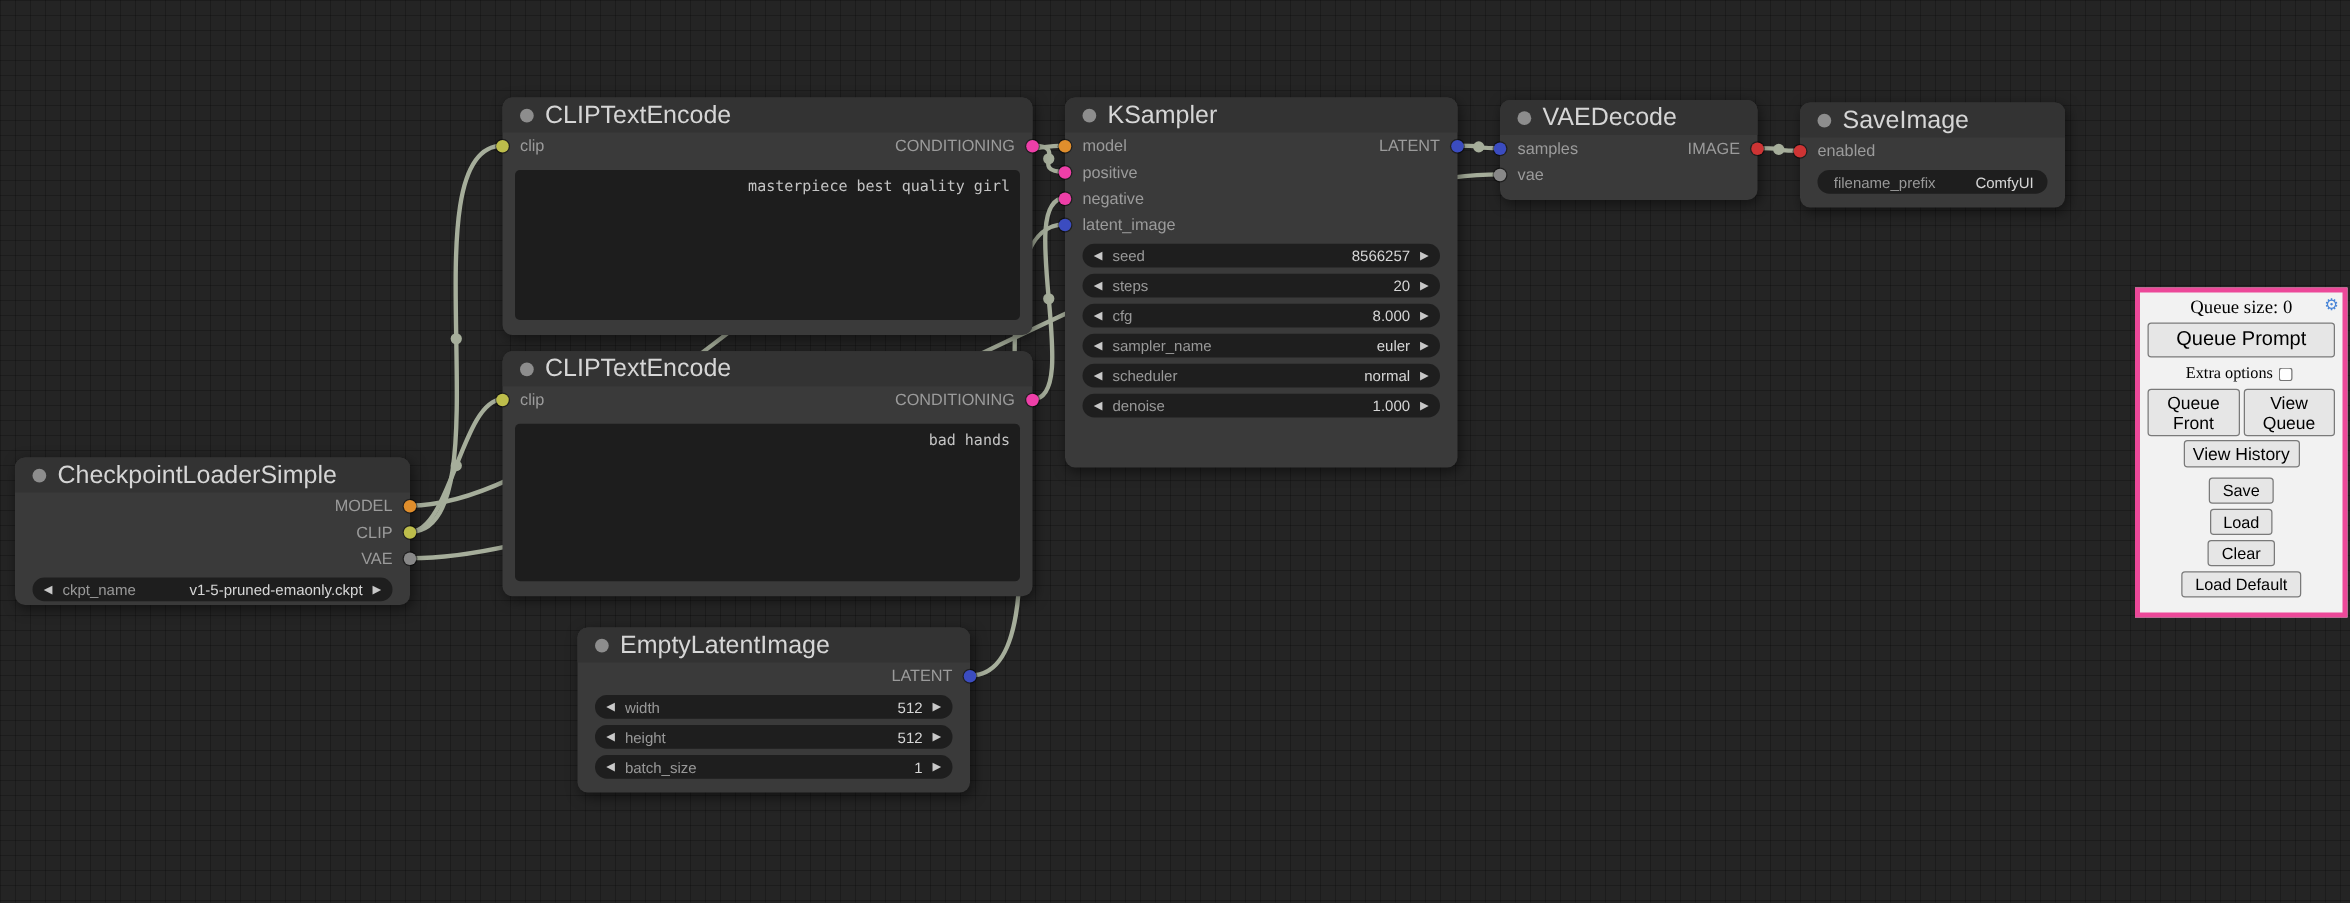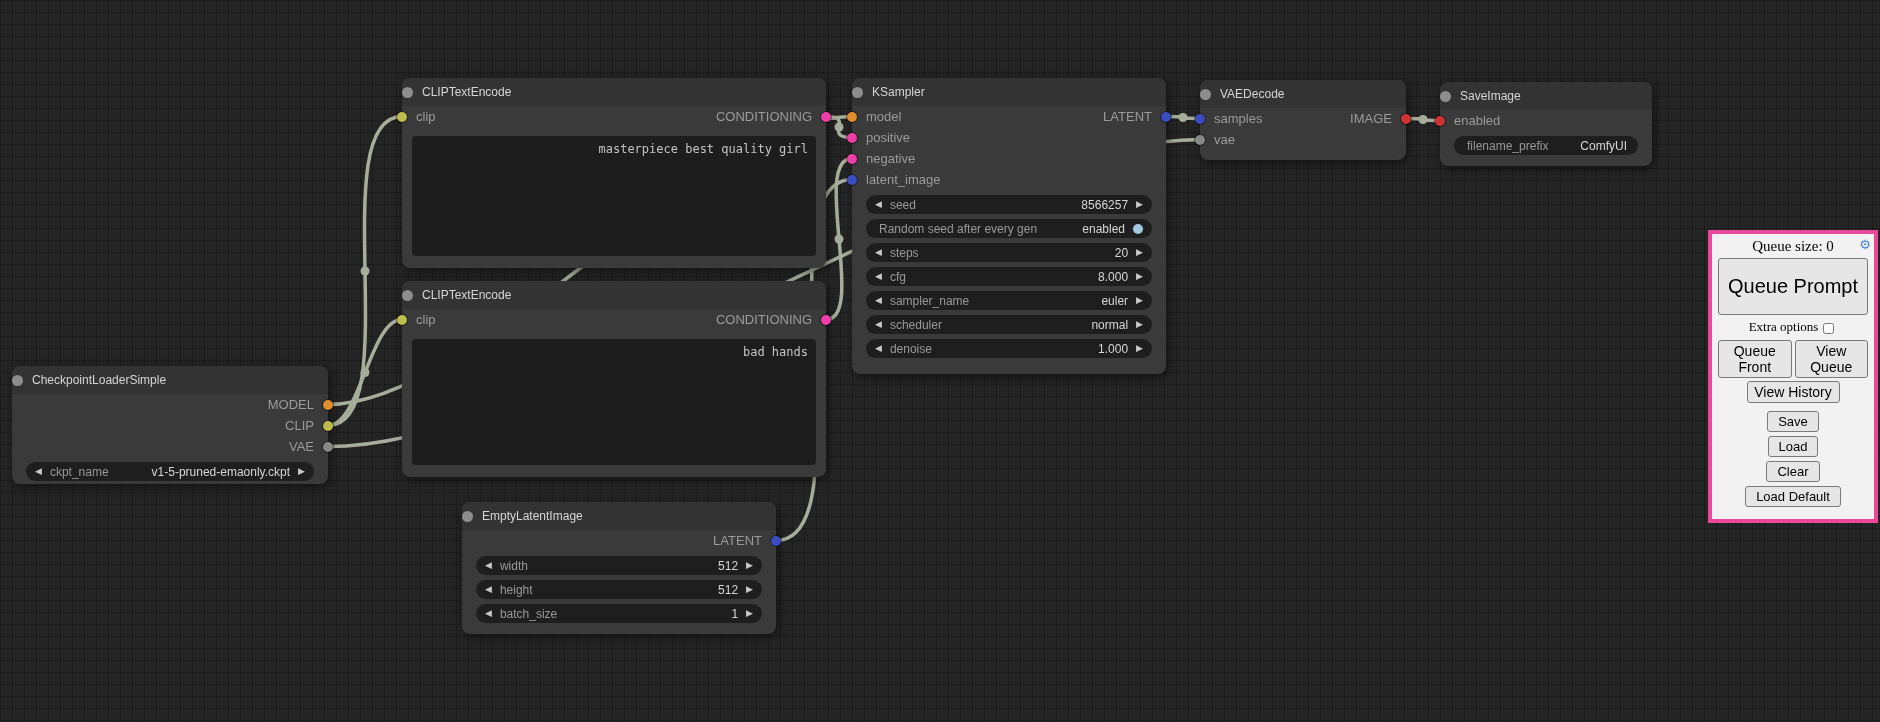--- a/index.html
+++ b/index.html
@@ -12,22 +12,22 @@
     background-size:12px 12px;
     font-family:"Liberation Sans",sans-serif;
   }
   #links-svg{position:absolute;left:0;top:0;z-index:0;}
   
   .node{
     position:absolute;z-index:1;background:#3a3a3a;border-radius:8px;
     box-shadow:2px 3px 10px rgba(0,0,0,.5);box-sizing:border-box;
   }
   .ntitle{
-    height:28px;display:flex;align-items:center;padding:0 0;
-    background:#333333;border-radius:8px 8px 0 0;color:#d6d6d6;font-size:12px;
+    height:28px;display:flex;align-items:center;padding:0 14px;
+    background:#333333;border-radius:8px 8px 0 0;color:#d6d6d6;font-size:20px;
   }
   .tdot{width:11px;height:11px;border-radius:50%;background:#8d8d8d;margin-right:9px;flex:none;}
   .srow{
     position:relative;height:21px;display:flex;align-items:center;
     justify-content:space-between;padding:0 14px;font-size:13px;color:#9b9b9b;
   }
   .srow .only-out{margin-left:auto;}
   .sdot{
     position:absolute;top:50%;width:10px;height:10px;border-radius:50%;
     transform:translateY(-50%);box-shadow:0 0 0 1px rgba(0,0,0,.45);background:#888;
@@ -59,21 +59,21 @@
   .menu-head{position:relative;font-size:15px;margin-bottom:3px;}
   .gear{
     position:absolute;right:-3px;top:-1px;font-size:13px;color:#4a86d8;cursor:pointer;
     font-family:"DejaVu Sans",sans-serif;
   }
   .btn{
     background:#e6e6e6;border:1px solid #7a7a7a;border-radius:3px;color:#000;
     font-family:"Liberation Sans",sans-serif;cursor:pointer;
   }
   .btn.big{font-size:13px;padding:2px 10px;display:block;margin:4px auto;}
-  #queue-prompt{width:100%;font-size:20px;padding:16px 0;margin:2px auto 4px;}
+  #queue-prompt{width:100%;font-size:16px;padding:4px 0;margin:2px auto 4px;}
   .extra{font-size:13px;margin:4px 0 3px;}
   .extra input{vertical-align:middle;margin-left:5px;width:11px;height:11px;}
   .row2{display:flex;gap:3px;margin:2px 0;}
   .btn.small{font-size:14px;padding:2px 3px;flex:1;}
   .btn.small.vh{display:block;margin:3px auto 8px;width:62%;flex:none;}
 </style>
 </head>
 <body>
 
 <svg id="links-svg" width="1880" height="722">
@@ -172,25 +172,20 @@
   <div class="srow">
     <span class="sdot in" style="background: rgb(59, 76, 192);"></span>
     <span>latent_image</span>
   </div>
   <div class="widget">
     <span class="arr">◀</span>
     <span class="wlabel">seed</span>
     <span class="wvalue">8566257</span>
     <span class="arr">▶</span>
   </div>
-  <div class="widget noarrow">
-    <span class="wlabel">Random seed after every gen</span>
-    <span class="wvalue">enabled</span>
-    <span class="tgl-dot" style="background: rgb(162, 200, 220);"></span>
-  </div>
   <div class="widget">
     <span class="arr">◀</span>
     <span class="wlabel">steps</span>
     <span class="wvalue">20</span>
     <span class="arr">▶</span>
   </div>
   <div class="widget">
     <span class="arr">◀</span>
     <span class="wlabel">cfg</span>
     <span class="wvalue">8.000</span>

